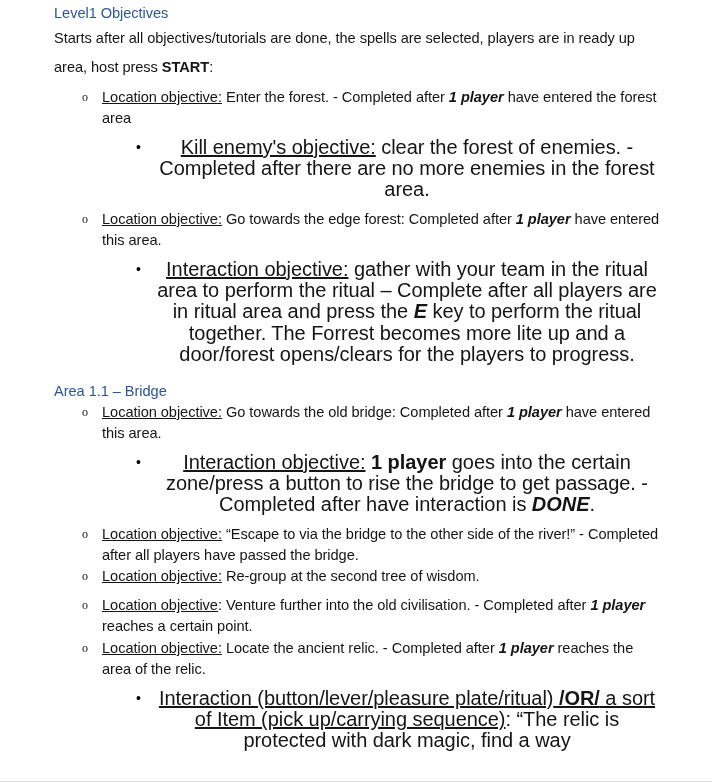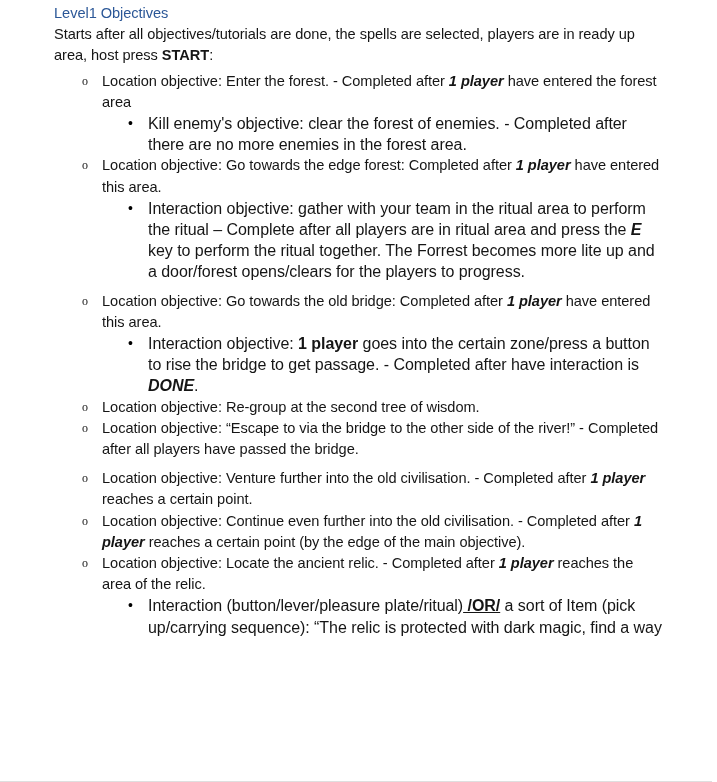--- a/index.html
+++ b/index.html
@@ -38,21 +38,21 @@
     font-size: 14.6px;
     font-weight: 400;
     color: #2b5797;
     margin: 0;
     line-height: 20.6px;
     letter-spacing: -0.05px;
   }
 
   p.body-line {
     font-size: 14.6px;
-    line-height: 21px;
+    line-height: 29px;
     margin: 0;
     color: #151515;
     letter-spacing: -0.05px;
   }
 
   .spacer-sm { height: 8px; }
   .spacer-xs { height: 5px; }
 
   ul.lvl1 {
     list-style: none;
@@ -83,38 +83,39 @@
 
   ul.lvl2 {
     list-style: none;
     margin: 0;
     padding: 0;
   }
 
   ul.lvl2 > li.bullet2 {
     position: relative;
     padding-left: 46px;
-    font-size: 16px;
+    font-size: 20px;
     line-height: 21.2px;
     color: #151515;
-    margin: 0;
+    margin: 8px;
     letter-spacing: -0.05px;
+    text-align: center;
   }
 
   ul.lvl2 > li.bullet2::before {
     content: "\2022";
     position: absolute;
     left: 26px;
     top: 0;
     font-size: 14px;
     line-height: 21.2px;
     color: #000000;
   }
 
-  .u  { text-underline-offset: 1px; }
+  .u  { text-decoration: underline; text-underline-offset: 1px; }
   .i  { }
   .b  { font-weight: bold; }
   .bi { font-weight: bold; font-style: italic; }
   .ub { text-decoration: underline; font-weight: bold; text-underline-offset: 1px; }
 </style>
 </head>
 <body>
 
 <div class="page">
   <div id="doc-root">
@@ -123,30 +124,30 @@
       <div class="spacer-xs"></div>
       <ul class="lvl1">
         <li class="bullet1"><span class="u">Location objective:</span><span> Enter the forest. - </span><span class="i">Completed after </span><span class="bi">1 player</span><span class="i"> have entered the forest area</span><ul class="lvl2">
             <li class="bullet2"><span class="u">Kill enemy's objective:</span><span> clear the forest of enemies. - </span><span class="i">Completed after there are no more enemies in the forest area.</span></li>
           </ul></li>
         <li class="bullet1"><span class="u">Location objective:</span><span> Go towards the edge forest: </span><span class="i">Completed after </span><span class="bi">1 player</span><span class="i"> have entered this area.</span><ul class="lvl2">
             <li class="bullet2"><span class="u">Interaction objective:</span><span> gather with your team in the ritual area to perform the ritual – </span><span class="i">Complete after all players are in ritual area and press the </span><span class="bi">E</span><span class="i"> key to perform the ritual together. The Forrest becomes more lite up and a door/forest opens/clears for the players to progress.</span></li>
           </ul></li>
       </ul>
       <div class="spacer-sm"></div>
+      <h2 class="heading">Area 1.1 – Bridge</h2>
       <ul class="lvl1">
         <li class="bullet1"><span class="u">Location objective:</span><span> Go towards the old bridge: </span><span class="i">Completed after </span><span class="bi">1 player</span><span class="i"> have entered this area.</span><ul class="lvl2">
             <li class="bullet2"><span class="u">Interaction objective:</span><span> </span><span class="b">1 player</span><span> goes into the certain zone/press a button to rise the bridge to get passage.  - </span><span class="i">Completed after have interaction is </span><span class="bi">DONE</span><span class="i">.</span></li>
           </ul></li>
+        <li class="bullet1"><span class="u">Location objective:</span><span> “Escape to via the bridge to the other side of the river!” - </span><span class="i">Completed after</span><span> all players have passed the bridge.</span></li>
         <li class="bullet1"><span class="u">Location objective:</span><span> Re-group at the second tree of wisdom.</span></li>
-        <li class="bullet1"><span class="u">Location objective:</span><span> “Escape to via the bridge to the other side of the river!” - </span><span class="i">Completed after</span><span> all players have passed the bridge.</span></li>
       </ul>
       <div class="spacer-sm"></div>
       <ul class="lvl1">
         <li class="bullet1"><span class="u">Location objective</span><span>: Venture further into the old civilisation. - </span><span class="i">Completed after </span><span class="bi">1 player</span><span class="i"> reaches a certain point.</span></li>
-        <li class="bullet1"><span class="u">Location objective:</span><span> Continue even further into the old civilisation. - </span><span class="i">Completed after </span><span class="bi">1 player</span><span class="i"> reaches a certain point (by the edge of the main objective).</span></li>
         <li class="bullet1"><span class="u">Location objective:</span><span> Locate the ancient relic. - </span><span class="i">Completed after </span><span class="bi">1 player</span><span class="i"> reaches the area of the relic.</span><ul class="lvl2">
             <li class="bullet2"><span class="u">Interaction (button/lever/pleasure plate/ritual)</span><span class="ub"> /OR/</span><span class="u"> a sort of Item (pick up/carrying sequence)</span><span>: “The relic is protected with dark magic, find a way</span></li>
           </ul></li>
       </ul>
     </div>
   <div class="page-bottom-rule"></div>
 </div>
 
 </body></html>

